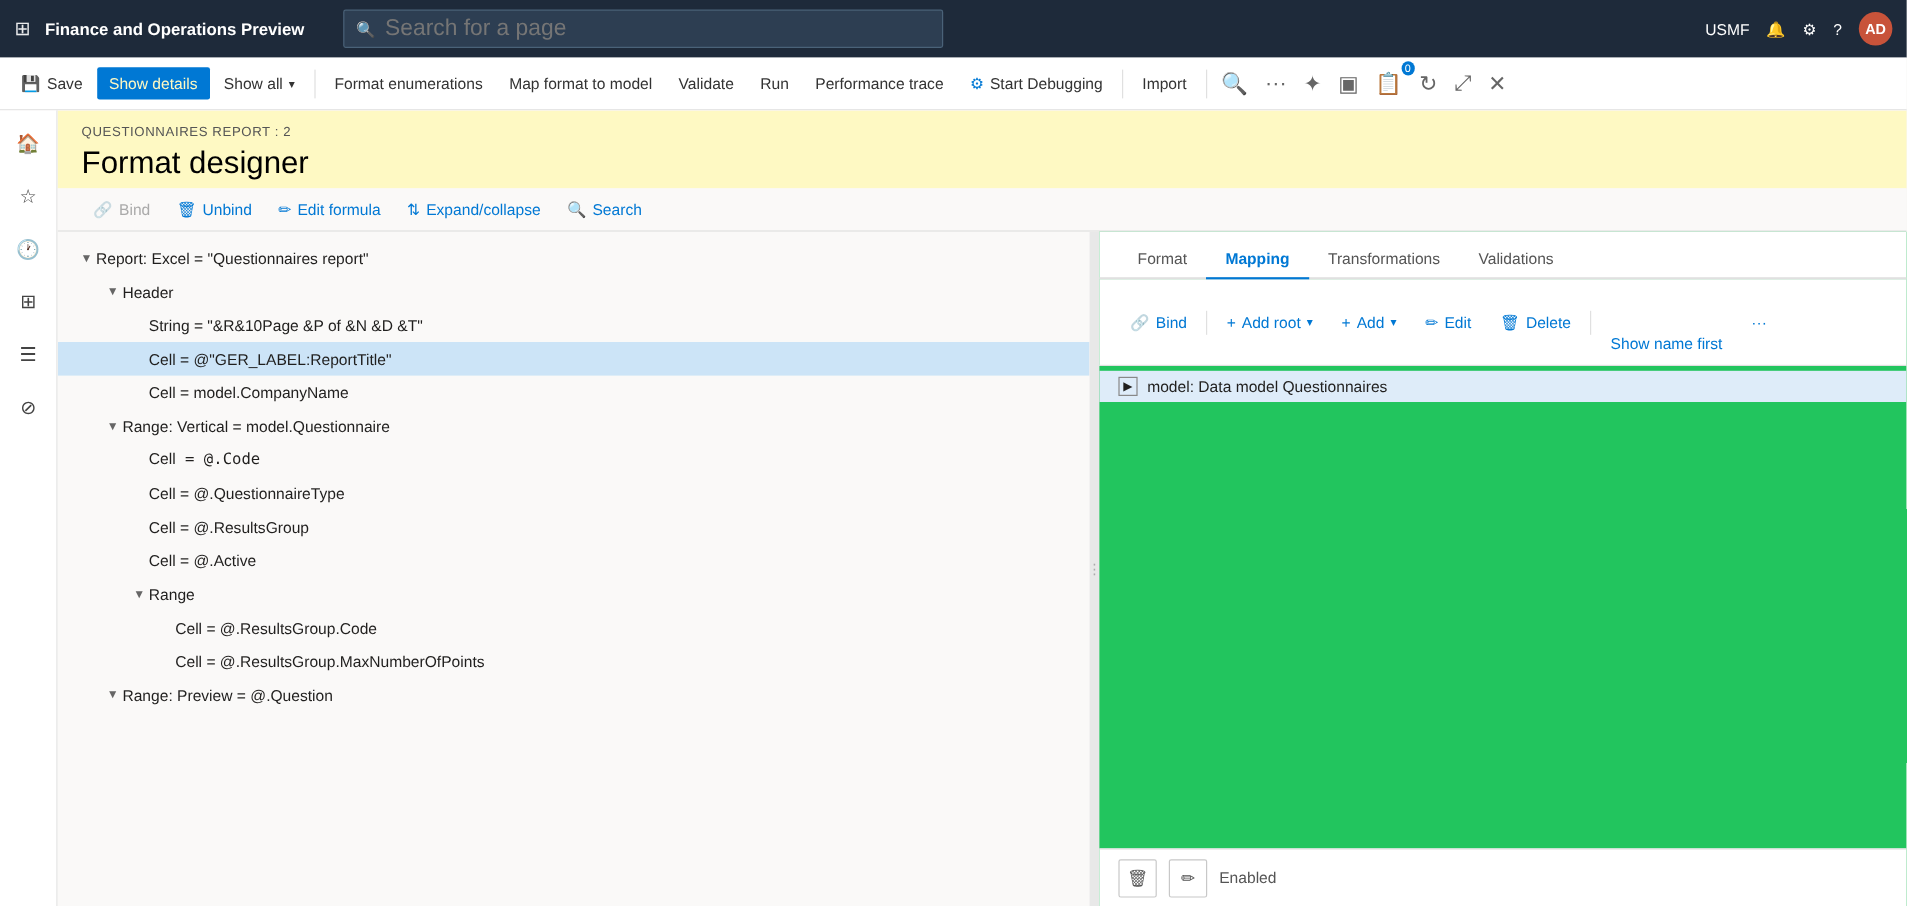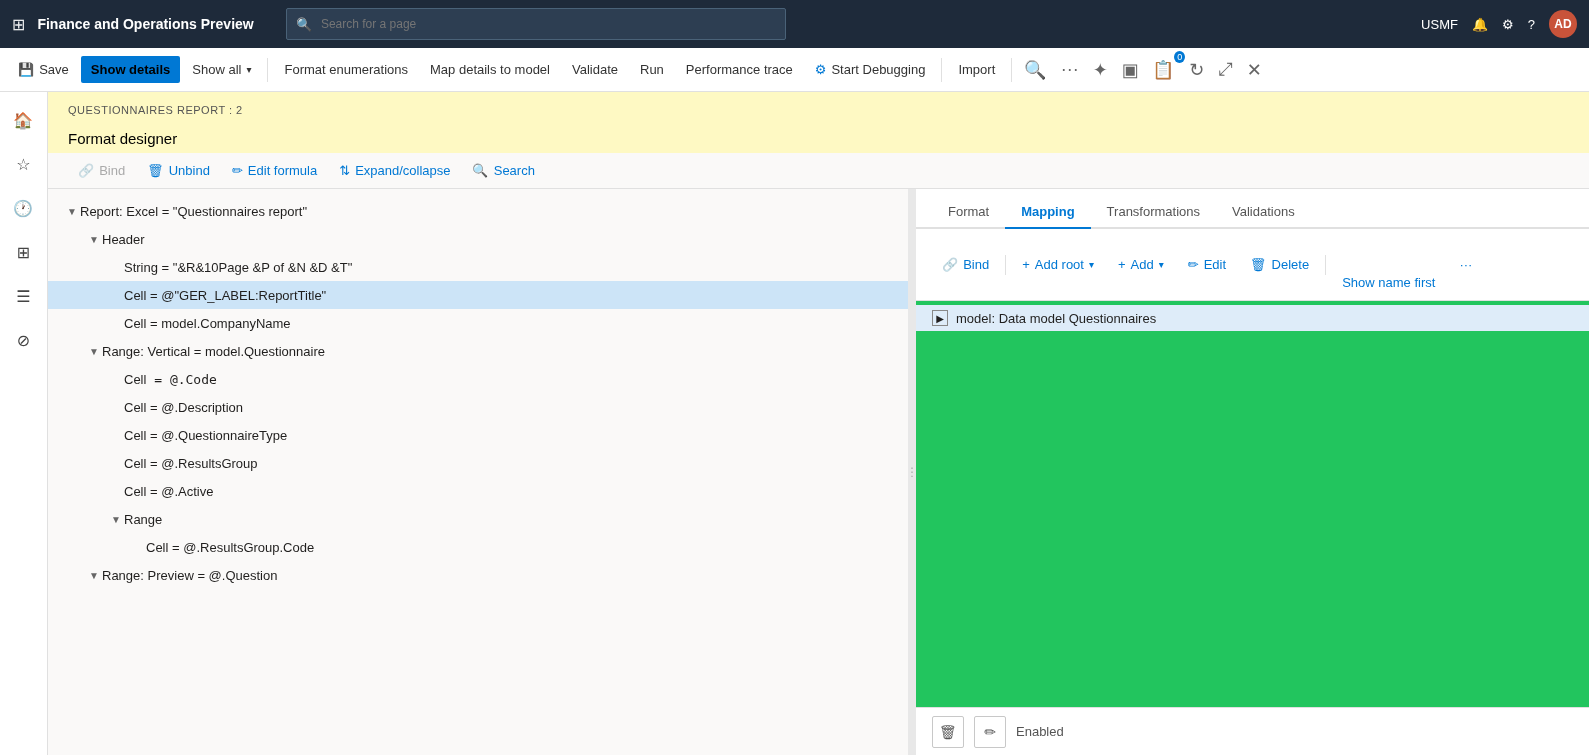--- a/index.html
+++ b/index.html
@@ -29,21 +29,21 @@
       align-items: center;
       padding: 0 10px;
       gap: 8px;
       color: #ccc;
     }
     .top-nav .search-bar input {
       background: transparent;
       border: none;
       color: #e5e5e5;
       outline: none;
-      font-size: 12px;
+      font-size: 19px;
       width: 100%;
     }
     .top-nav .right-icons {
       margin-left: auto;
       display: flex;
       align-items: center;
       gap: 14px;
       color: white;
       font-size: 13px;
     }
@@ -73,22 +73,21 @@
       border: none;
       background: transparent;
       cursor: pointer;
       font-size: 13px;
       color: #333;
       border-radius: 2px;
       white-space: nowrap;
     }
     .cmd-btn.primary {
       background: #0078d4;
-      color: #000000;
-      font-weight: bold;
+      color: #fef9c3;
     }
     .cmd-btn .chevron { font-size: 10px; }
     .cmd-separator { width: 1px; height: 24px; background: #e0e0e0; margin: 0 4px; }
     .cmd-dots { font-size: 18px; color: #666; padding: 4px 6px; cursor: pointer; }
 
     
     .main-layout {
       display: flex;
       height: calc(100vh - 48px - 44px);
     }
@@ -126,24 +125,24 @@
       padding: 12px 20px 6px 20px;
       background: #fef9c3;
     }
     .page-header .breadcrumb {
       font-size: 11px;
       color: #555;
       text-transform: uppercase;
       letter-spacing: 0.5px;
     }
     .page-header .page-title {
-      font-size: 15px;
+      font-size: 26px;
       font-weight: 300;
       color: #000;
-      margin-top: 14px;
+      margin-top: 4px;
     }
 
     
     .secondary-toolbar {
       background: #faf9f8;
       border-bottom: 1px solid #e0e0e0;
       height: 36px;
       display: flex;
       align-items: center;
       padding: 0 20px;
@@ -352,21 +351,21 @@
   </button>
   <button class="cmd-btn">
     <span>Show all</span>
     <span class="chevron">▾</span>
   </button>
   <div class="cmd-separator"></div>
   <button class="cmd-btn">
     <span>Format enumerations</span>
   </button>
   <button class="cmd-btn">
-    <span>Map details to model</span>
+    <span>Map format to model</span>
   </button>
   <button class="cmd-btn">
     <span>Validate</span>
   </button>
   <button class="cmd-btn">
     <span>Run</span>
   </button>
   <button class="cmd-btn">
     <span>Performance trace</span>
   </button>
@@ -469,25 +468,20 @@
             <div class="tree-item">
       <span class="indent" style="width:52px"></span>
       <span class="toggle"></span>
       <span class="item-text">Cell<code> = @.Code</code></span>
               <code>
     </code>
             </div>
             <div class="tree-item">
       <span class="indent" style="width:52px"></span>
       <span class="toggle"></span>
-      <span class="item-text">Cell<description> = @.Description</description></span>
-    </div>
-            <div class="tree-item">
-      <span class="indent" style="width:52px"></span>
-      <span class="toggle"></span>
       <span class="item-text">Cell<questionnairetype> = @.QuestionnaireType</questionnairetype></span>
     </div>
             <div class="tree-item">
       <span class="indent" style="width:52px"></span>
       <span class="toggle"></span>
       <span class="item-text">Cell<questionorder> = @.ResultsGroup</questionorder></span>
     </div>
             <div class="tree-item">
       <span class="indent" style="width:52px"></span>
       <span class="toggle"></span>
@@ -495,20 +489,25 @@
     </div>
             <div class="tree-item">
       <span class="indent" style="width:52px"></span>
       <span class="toggle">▼</span>
       <span class="item-text">Range<resultsgroup></resultsgroup></span>
     </div>
             <div class="tree-item">
       <span class="indent" style="width:74px"></span>
       <span class="toggle"></span>
       <span class="item-text">Cell<code_> = @.ResultsGroup.Code</code_></span>
+    </div>
+            <div class="tree-item">
+      <span class="indent" style="width:74px"></span>
+      <span class="toggle"></span>
+      <span class="item-text">Cell<maxnumberofpoints> = @.ResultsGroup.MaxNumberOfPoints</maxnumberofpoints></span>
     </div>
             <div class="tree-item">
       <span class="indent" style="width:30px"></span>
       <span class="toggle">▼</span>
       <span class="item-text">Range<question>: Preview = @.Question</question></span>
     </div>
           </div>
       </div>
 
       <div class="splitter"></div>

